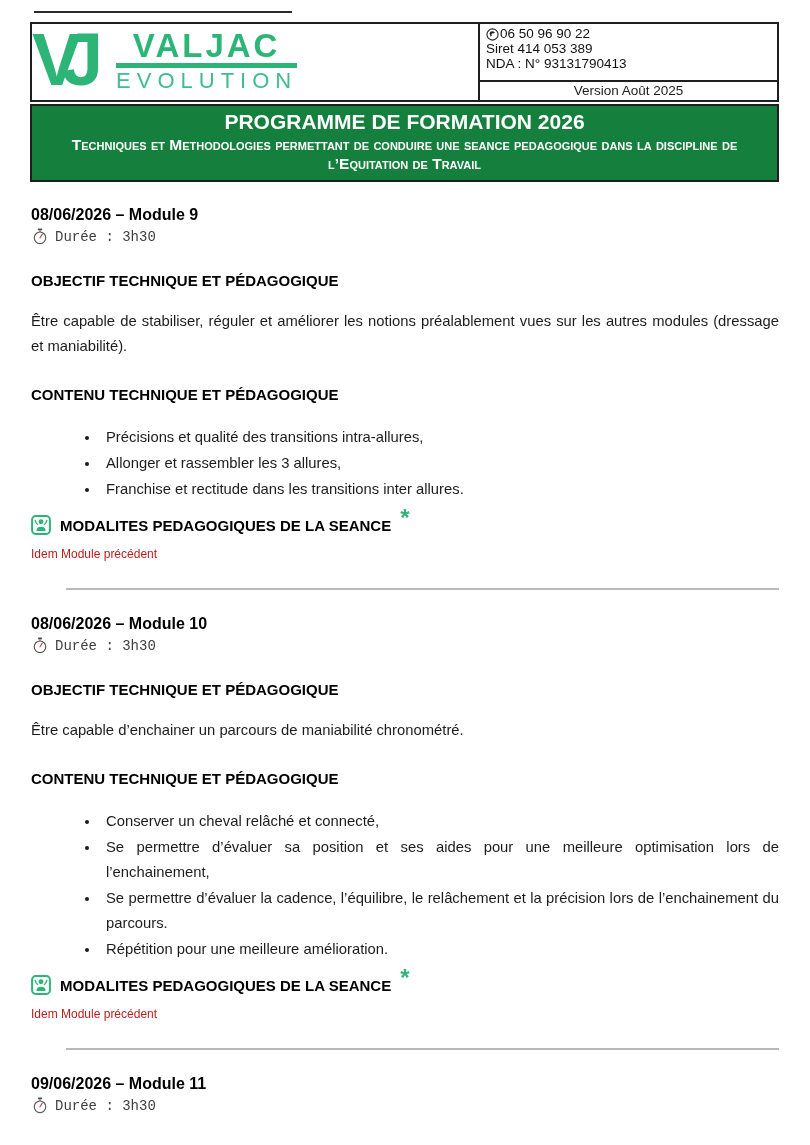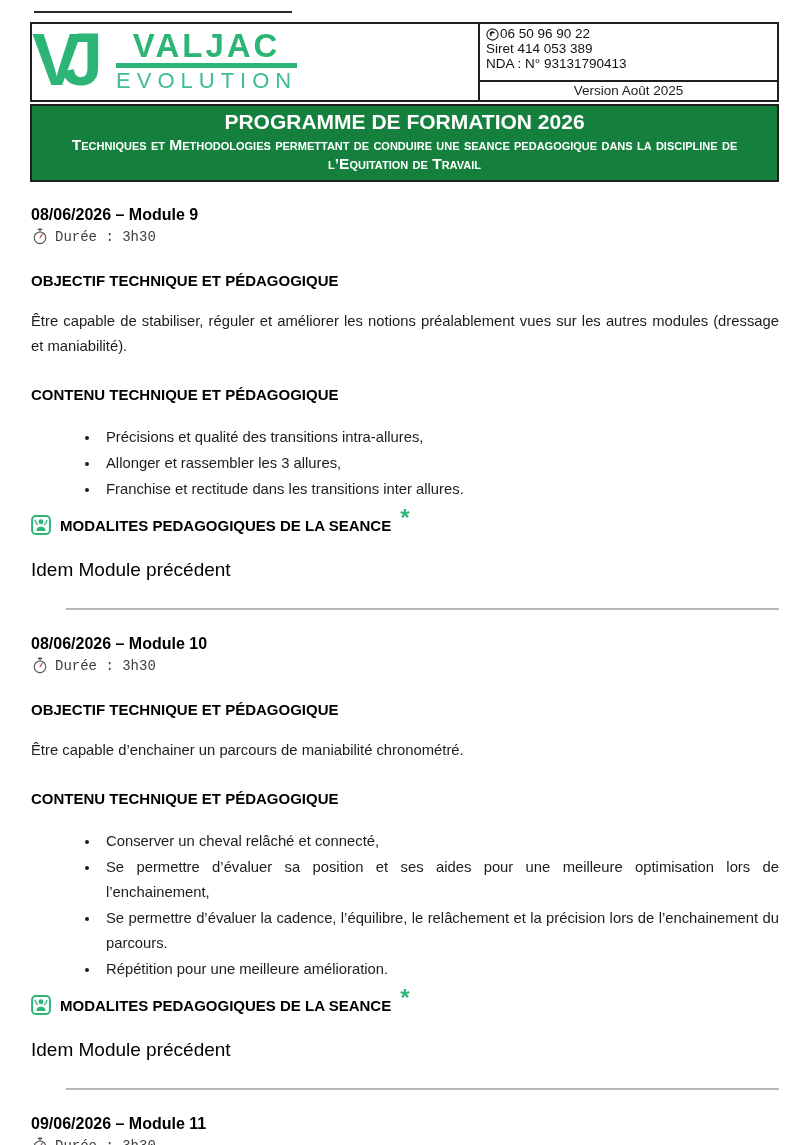--- a/index.html
+++ b/index.html
@@ -37,21 +37,21 @@
   .module-title{margin:22px 0 0 1px;font-size:16px;line-height:21px;font-weight:700;color:#000;}
   .duration-line{margin:3px 0 0 3px;font-size:14px;color:#3e3e3e;display:flex;align-items:center;gap:8px;font-family:Liberation Mono, monospace;}
   .section-heading{margin:27px 0 0 1px;font-size:15px;line-height:18px;font-weight:700;color:#000;}
   .para{margin:19px 0 0 1px;font-size:14.8px;line-height:25px;text-align:justify;}
   .bullets{margin:21px 0 0;padding-left:70px;list-style:disc;}
   .bullets li{font-size:14.8px;line-height:25px;padding-left:6px;text-align:justify;}
   .bullets li + li{margin-top:1px;}
   .modalities-line{margin:13px 0 0 1px;display:flex;align-items:center;gap:9px;}
   .modalities-heading{font-size:15px;font-weight:700;color:#000;}
   .asterisk{color:#2CB577;font-weight:700;font-size:24px;line-height:10px;transform:translateY(-7px);}
-  .idem{margin:24px 0 0 1px;font-size:19px;color:#000000;}
+  .idem{margin:12px 0 0 1px;font-size:12px;color:#b91c1c;}
   .divider{border-top:2px solid #b9b9b9;margin:27px 0 23px 36px;}
   .teacher-ic,.timer-ic{display:inline-flex;flex:none;}
 </style>
 </head>
 <body>
 
 <div class="page">
   <div class="top-partial-rule"></div>
 
   <div class="header-table">

